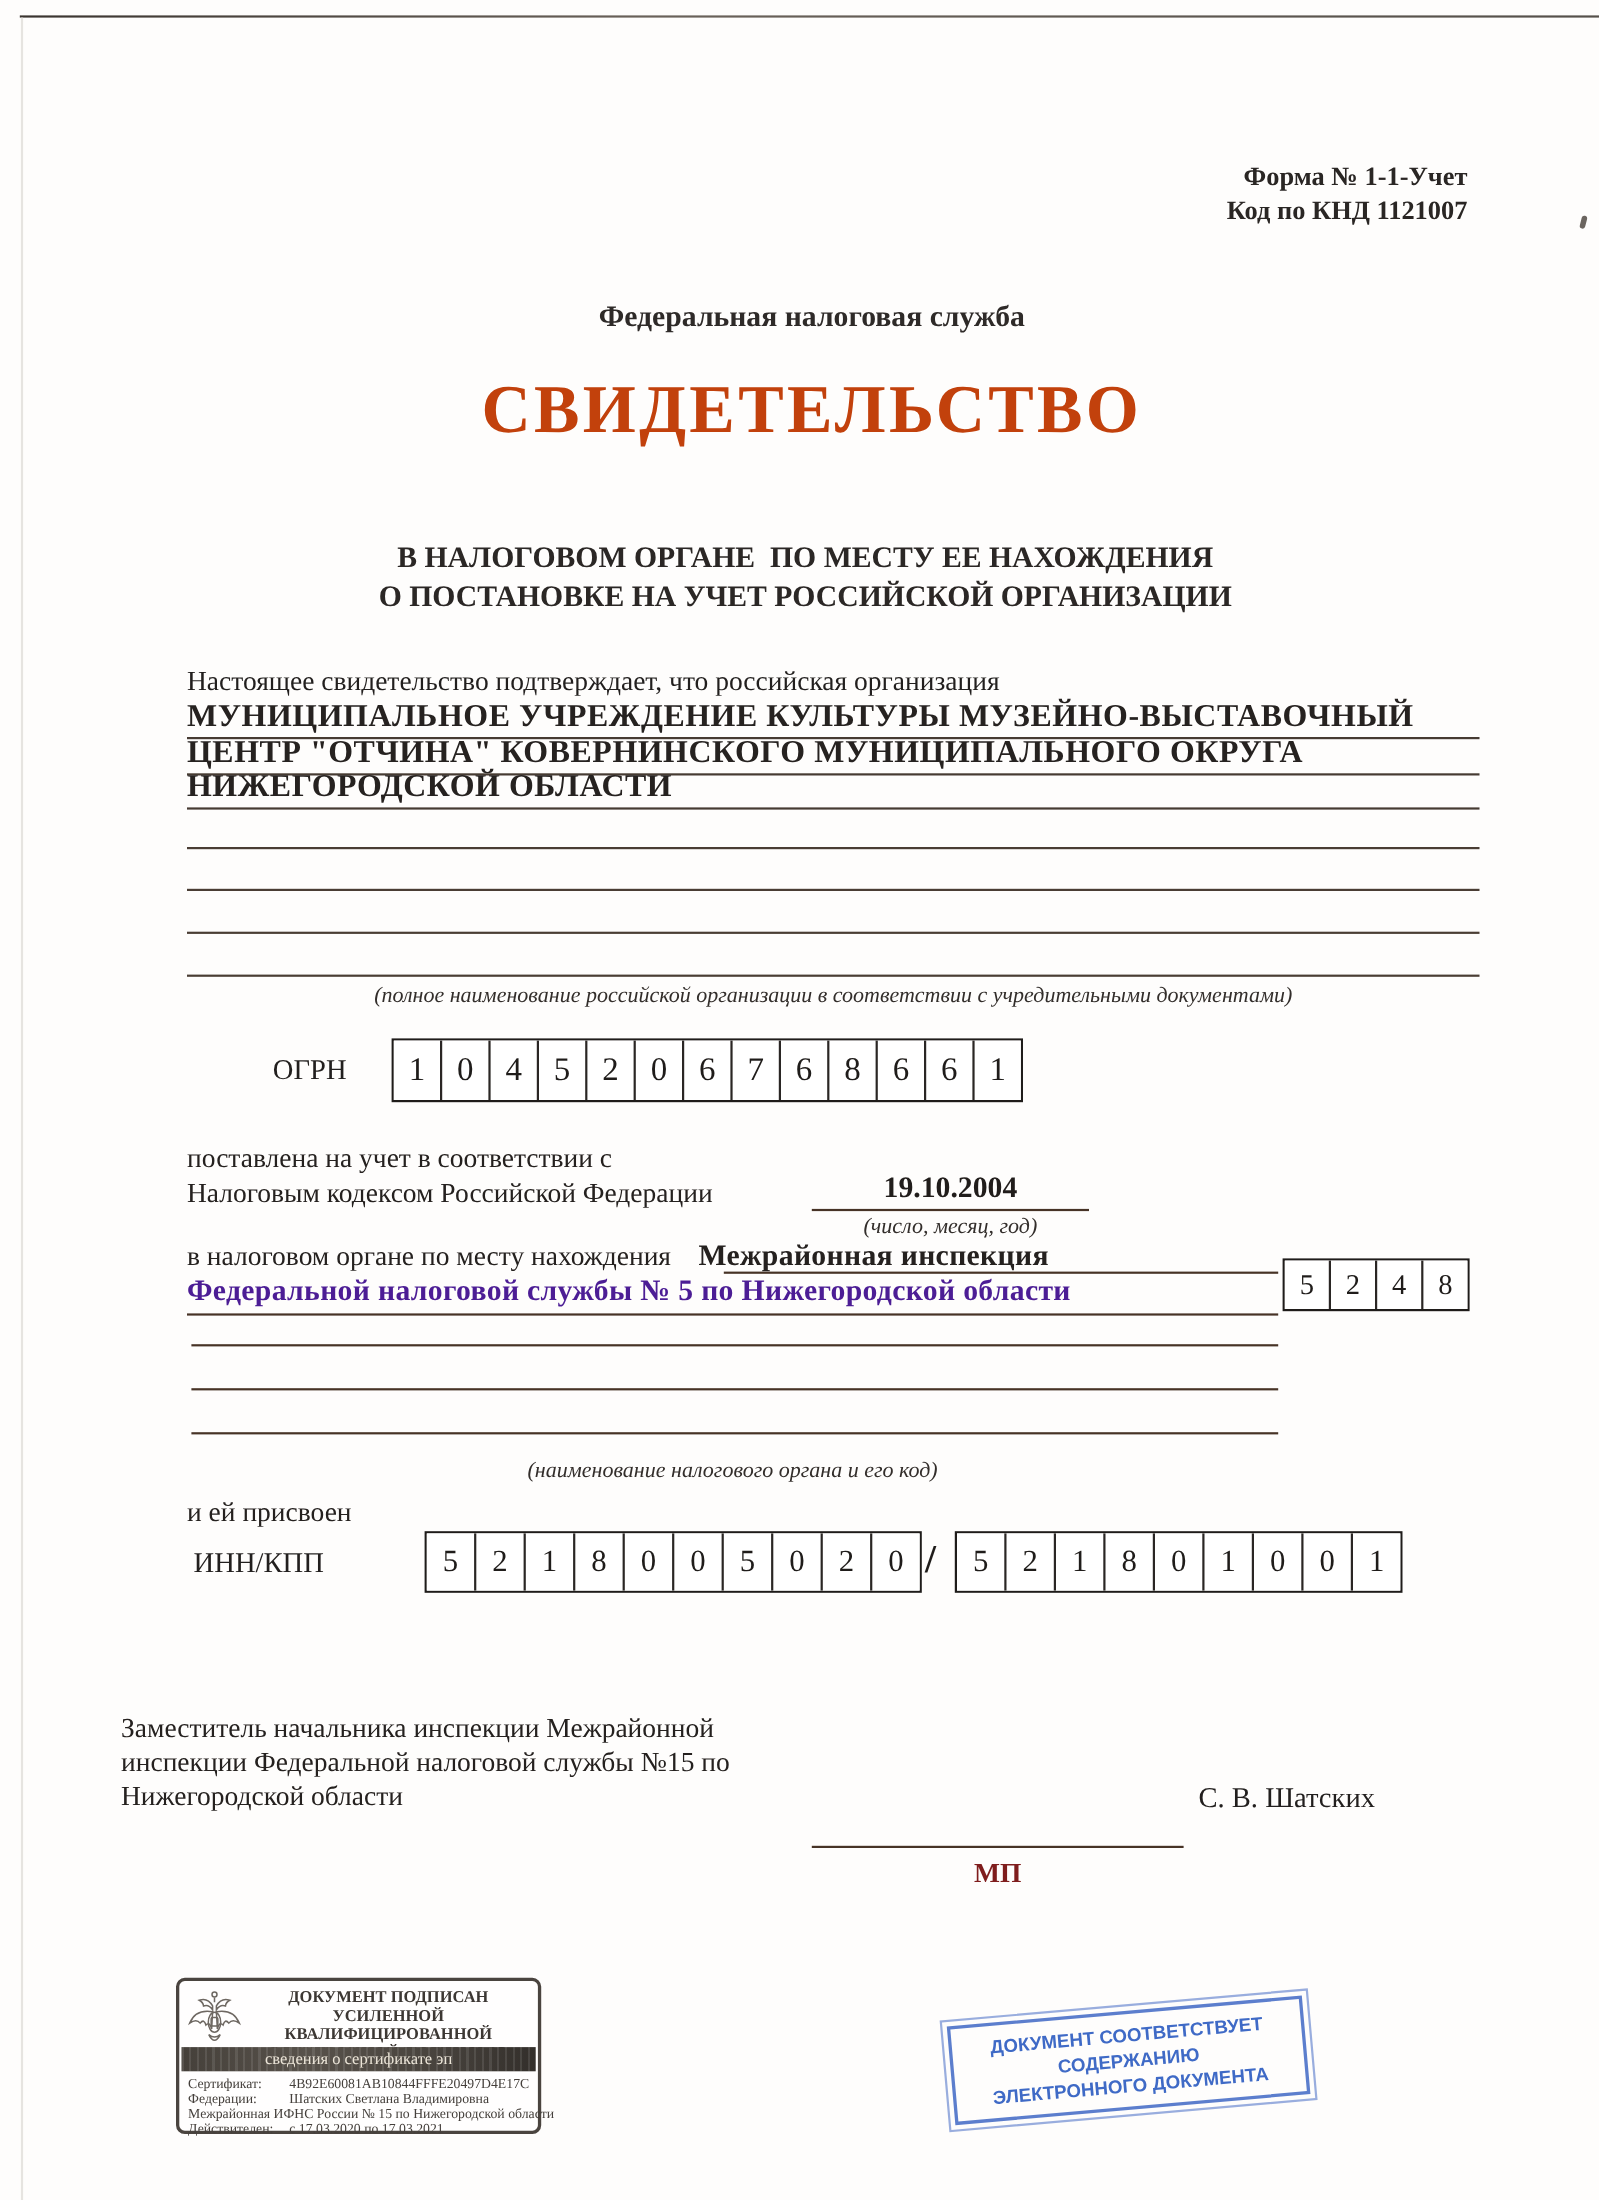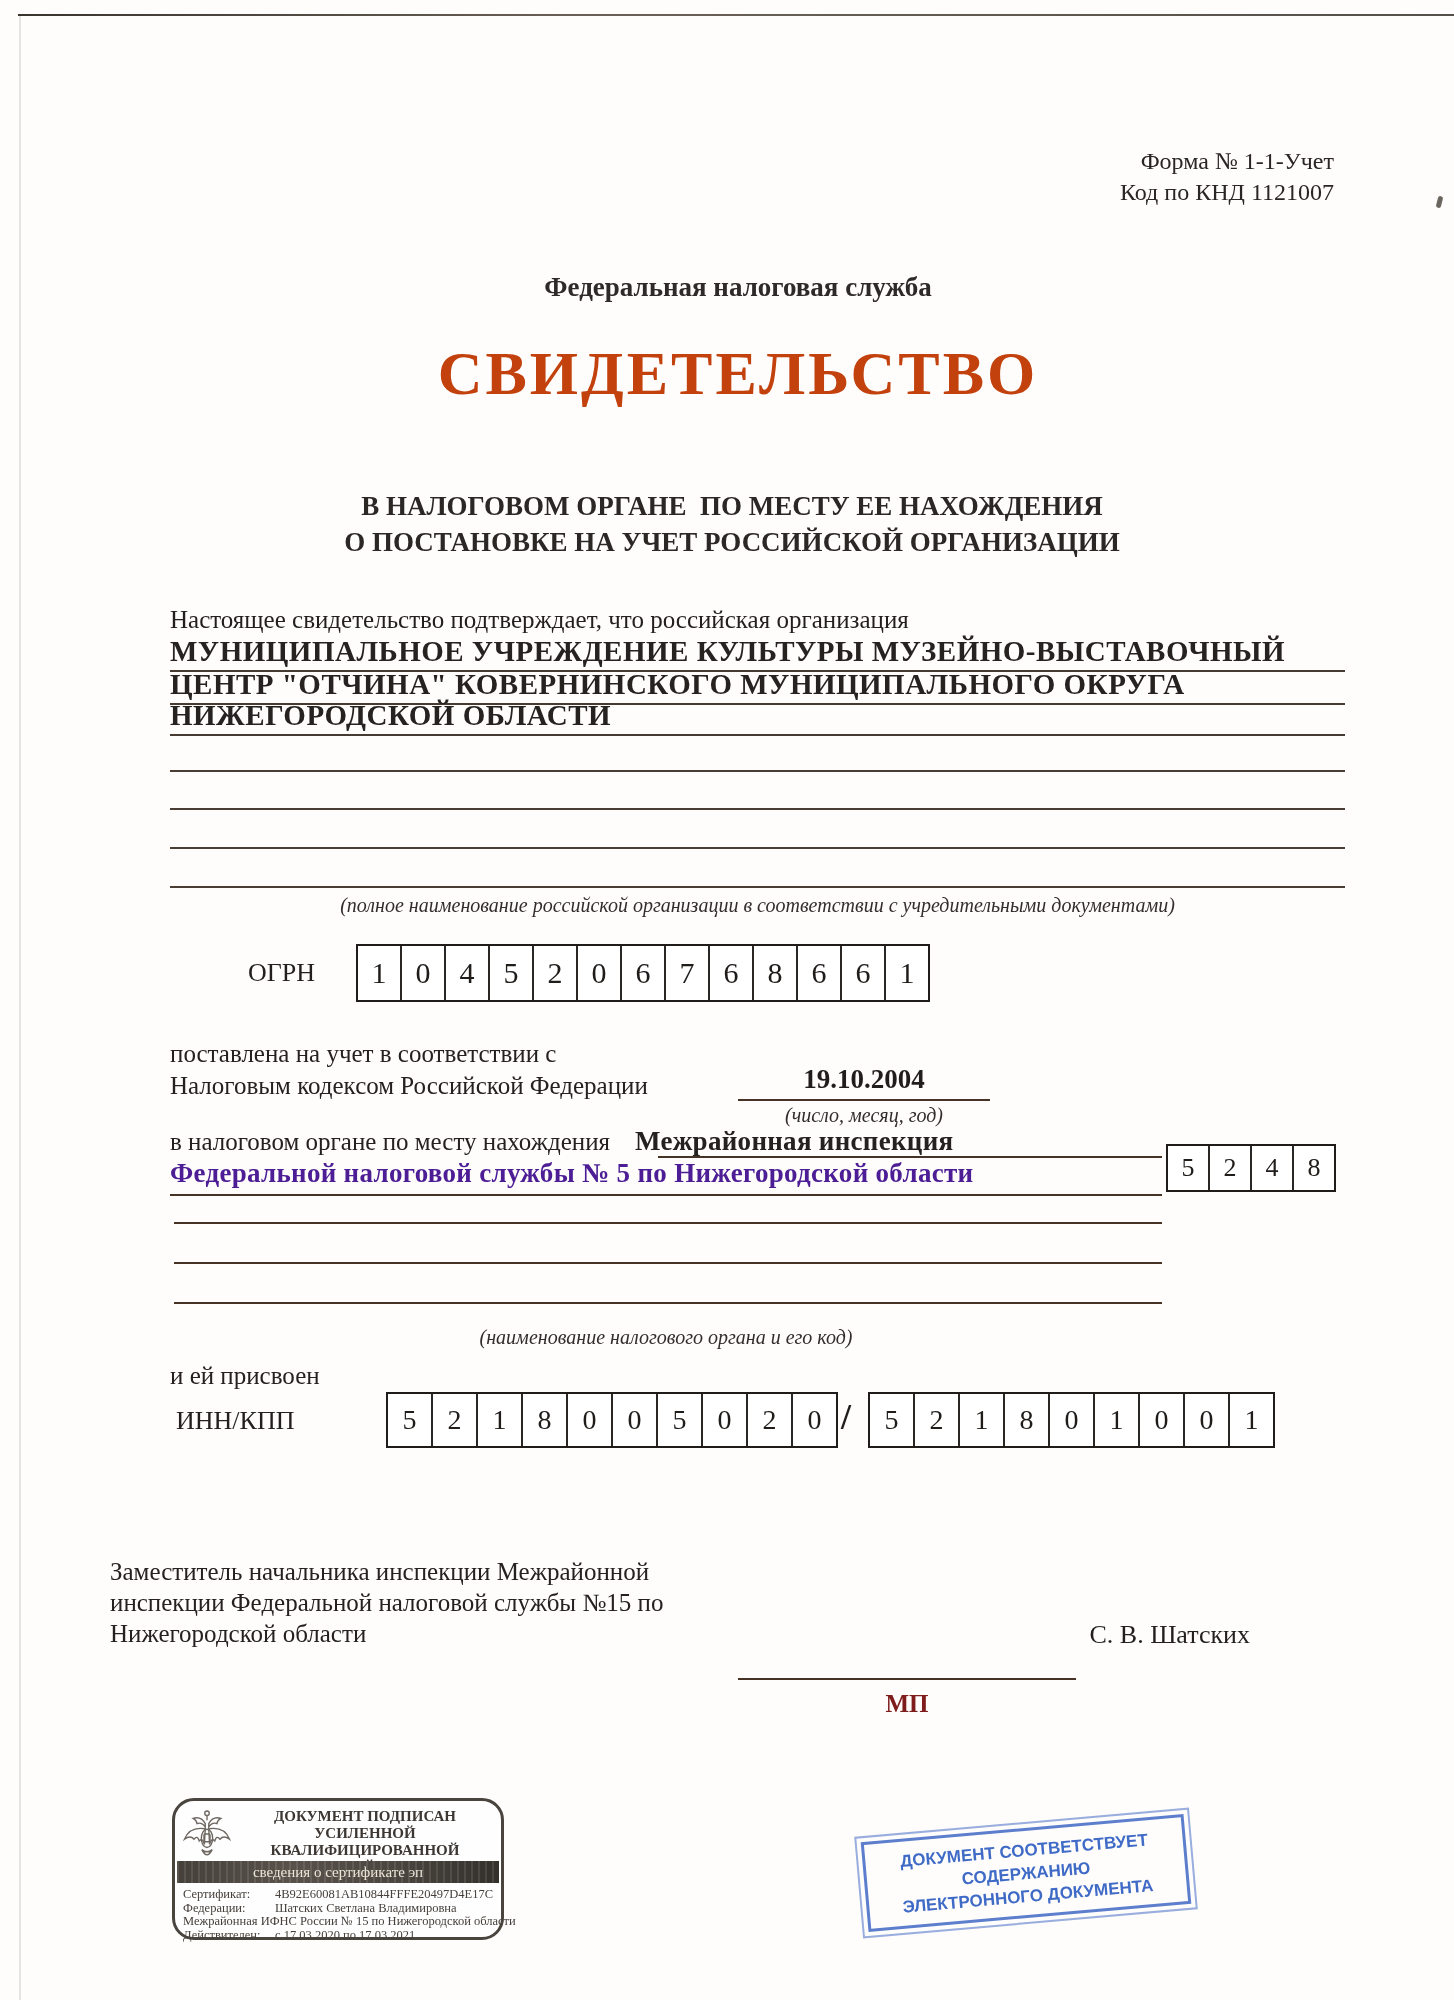--- a/index.html
+++ b/index.html
@@ -11,21 +11,21 @@
   }
   .abs{position:absolute;}
   
   .scan-top{left:18px;top:14px;width:1436px;height:2px;
     background:linear-gradient(to right,#3a342f,#6a625a 40%,#55504a);}
   .scan-left{left:19px;top:16px;width:2px;height:1984px;background:#e6e4e0;}
   .scan-artifact{left:1437px;top:196px;width:5px;height:12px;border-radius:3px;
     background:#6b6560;transform:rotate(14deg);}
   
   .form-info{left:1000px;top:146px;width:334px;text-align:right;
-    font-size:24px;line-height:31px;color:#2a2624;}
+    font-size:24px;line-height:31px;color:#2a2624;font-weight:bold;}
   .agency{left:0;right:0;top:272px;text-align:center;font-weight:bold;
     font-size:27px;color:#2e2a28;padding-left:22px;}
   .doc-title{left:0;right:0;top:338px;text-align:center;font-weight:bold;
     font-size:62px;letter-spacing:3px;color:#c2410c;padding-left:22px;}
   .doc-subtitle{left:0;right:0;top:488px;text-align:center;font-weight:bold;
     font-size:27px;line-height:36px;color:#2b2725;padding-left:10px;}
   
   .txt25{font-size:25px;color:#25211f;}
   .intro{left:170px;top:606px;font-size:25px;}
   .org-row{left:170px;width:1175px;border-bottom:2px solid #463b32;
@@ -70,21 +70,21 @@
     font-size:36px;font-weight:bold;color:#1f1c1a;}
   .kpp-boxes{left:868px;top:1392px;}
   
   .sig-pos{left:110px;top:1556px;font-size:25px;line-height:31px;color:#25211f;}
   .signer-name{left:1000px;top:1620px;width:250px;text-align:right;font-size:26px;}
   .sig-underline{left:738px;top:1678px;width:338px;}
   .seal-mark{left:738px;top:1690px;width:338px;text-align:center;
     font-weight:bold;font-size:25px;color:#7f1d1d;}
   
   .esign{left:160px;top:1798px;width:332px;height:142px;
-    border:3px solid #4a443f;border-radius:22px;box-sizing:border-box;background:rgba(255,255,255,.6);margin-left:12px;}
+    border:3px solid #4a443f;border-radius:8px;box-sizing:border-box;background:rgba(255,255,255,.6);}
   .esign-eagle{position:absolute;left:6px;top:4px;width:52px;height:58px;}
   .esign-head{position:absolute;left:58px;right:4px;top:7px;text-align:center;
     font-weight:bold;font-size:15px;line-height:17px;color:#3c3733;}
   .esign-bar{position:absolute;left:2px;right:2px;top:60px;height:22px;
     background:
       repeating-linear-gradient(90deg,rgba(255,255,255,.10) 0 2px,rgba(0,0,0,0) 2px 7px),
       linear-gradient(90deg,#45403a,#58524b 35%,#49443e 70%,#332f2b);
     color:#ece5d8;font-size:15px;line-height:22px;text-align:center;}
   .esign-info{position:absolute;left:8px;right:3px;top:87px;
     font-size:12.5px;line-height:13.5px;color:#45403c;white-space:nowrap;}

